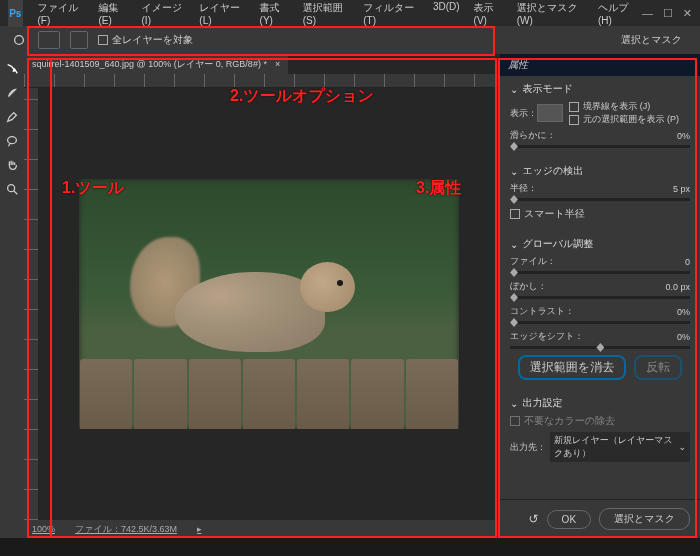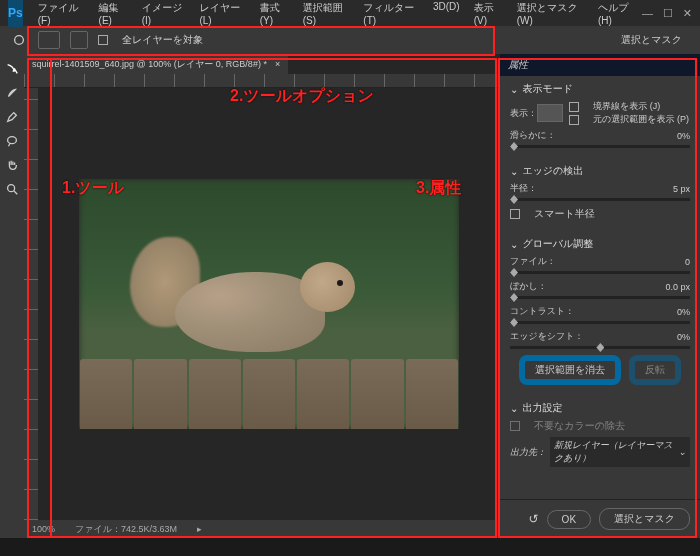--- a/index.html
+++ b/index.html
@@ -1,26 +1,26 @@
 <!DOCTYPE html>
 <html><head>
 <meta charset="utf-8">
 <style>
   * { box-sizing: border-box; margin: 0; padding: 0; }
   body { width: 700px; height: 556px; background: #1a1a1a; font-family: "Meiryo", sans-serif; font-size: 10px; color: #ccc; overflow: hidden; position: relative; }
   .titlebar { height: 26px; background: #2a2a2a; display: flex; align-items: center; padding: 0 8px; }
-  .ps-logo { width: 16px; height: 28px; background: #0c4a6e; color: #31a8ff; font-weight: bold; font-size: 12px; display: flex; align-items: center; justify-content: center; border-radius: 2px; margin-right: 10px; }
+  .ps-logo { width: 16px; height: 28px; background: #404040; color: #31a8ff; font-weight: bold; font-size: 10px; display: flex; align-items: center; justify-content: center; border-radius: 2px; margin-right: 10px; }
   .menubar { display: flex; gap: 4px; }
   .menubar span { padding: 2px 5px; font-size: 10px; cursor: pointer; }
   .win-controls { margin-left: auto; display: flex; gap: 10px; color: #aaa; }
   .win-controls span { cursor: pointer; font-size: 11px; }
   .optbar { height: 28px; background: #383838; display: flex; align-items: center; padding: 0 10px; gap: 10px; }
   .optbar-right { margin-left: auto; font-size: 10px; padding: 2px 8px; }
   .brush-swatch { width: 22px; height: 18px; border: 1px solid #666; border-radius: 2px; }
-  .checkbox-wrap { display: flex; align-items: center; gap: 14px; }
+  .checkbox-wrap { display: flex; align-items: center; gap: 4px; }
   .chk { width: 10px; height: 10px; border: 1px solid #aaa; }
   .main { display: flex; height: 484px; }
   .toolbar { width: 24px; background: #383838; display: flex; flex-direction: column; align-items: center; padding-top: 6px; gap: 6px; }
   .tool { width: 18px; height: 18px; display: flex; align-items: center; justify-content: center; cursor: pointer; }
   .tool svg { width: 14px; height: 14px; stroke: #ccc; fill: none; stroke-width: 1.5; }
   .tool.active svg { stroke: #fff; }
   .canvas-area { flex: 1; background: #262626; display: flex; flex-direction: column; position: relative; }
   .doc-tab { height: 20px; background: #383838; display: flex; align-items: center; padding: 0 8px; font-size: 9px; width: fit-content; }
   .doc-tab .close { margin-left: 8px; cursor: pointer; }
   .ruler-h { height: 14px; background: #383838; border-bottom: 1px solid #222; position: relative; }
@@ -30,36 +30,36 @@
   .ruler-v::before { content:""; position:absolute; inset:0; background: repeating-linear-gradient(0deg, #666 0, #666 1px, transparent 1px, transparent 30px); }
   .photo { width: 380px; height: 250px; position: relative; overflow:hidden; }
   .photo .bg { position:absolute; inset:0; background: linear-gradient(180deg, #2d4a2d 0%, #3a5a38 45%, #4a6040 60%); filter: blur(3px); }
   .photo .fence { position:absolute; bottom:0; left:0; right:0; height:70px; display:flex; }
   .photo .plank { flex:1; background: linear-gradient(180deg, #7a6a58 0%, #6a5a48 100%); margin:0 1px; border-radius: 3px 3px 0 0; }
   .photo .squirrel { position:absolute; left:45%; top:42%; transform: translate(-50%,-15%); }
   .sq-body { width: 150px; height: 80px; background: radial-gradient(ellipse at 30% 30%, #b8a088 0%, #a09078 40%, #8a7a65 100%); border-radius: 55% 45% 40% 50%; position: relative; }
   .sq-head { width:55px; height:50px; background: radial-gradient(circle at 40% 40%, #c0a888, #a08868); border-radius:50%; position:absolute; right:-30px; top:-10px; }
   .sq-tail { width:70px; height:90px; background: radial-gradient(ellipse, #b09878, #8a7a60); border-radius: 60% 40% 50% 50%; position:absolute; left:-45px; top:-35px; filter: blur(1px); }
   .sq-eye { width:6px; height:6px; background:#1a1a1a; border-radius:50%; position:absolute; right:12px; top:18px; }
-  .statusbar { height: 18px; background: #383838; display:flex; align-items:center; padding: 0 8px; font-size: 9px; color:#aaa; gap: 20px;}
+  .statusbar { height: 18px; background: #383838; display:flex; align-items:center; padding: 0 8px; font-size: 9px; color:#aaa; gap: 20px; text-decoration: underline;}
   .panel { width: 200px; background: #383838; display:flex; flex-direction: column; }
   .panel-tab { height: 22px; background: #0f172a; display:flex; align-items:center; padding: 0 8px; font-size: 10px; font-style: italic; }
   .panel-body { flex:1; overflow-y: auto; padding: 6px 10px 0 10px; }
   .section { margin-bottom: 16px; }
   .section-title { font-size: 10px; color:#ddd; margin-bottom: 4px; display:flex; align-items:center; gap:4px;}
   .section-title::before { content:"⌄"; font-size:10px; }
   .row { display:flex; align-items:center; justify-content: space-between; font-size: 9px; margin: 3px 0; }
   .slider { height: 3px; background:#222; position:relative; margin: 2px 0 6px 0; }
   .slider .thumb { position:absolute; top:-3px; width:8px; height:9px; background:#aaa; clip-path: polygon(50% 0, 100% 50%, 50% 100%, 0 50%); }
   .thumbnail { width: 26px; height: 18px; background:#555; border:1px solid #666; }
   .panel-foot { padding: 8px 10px; display:flex; flex-direction: column; gap:6px; border-top: 1px solid #222; }
   .btn-row { display:flex; gap:8px; justify-content:flex-end; align-items:center;}
   .btn { padding: 3px 14px; border: 1px solid #666; border-radius: 10px; font-size: 10px; cursor:pointer; }
   .select { background:#2a2a2a; padding:2px 4px; font-size:9px; display:flex; justify-content:space-between; align-items:center; }
-  .small-btn { padding: 2px 10px; border: 6px solid #0369a1; border-radius: 8px; font-size:10px; cursor:pointer;}
+  .small-btn { padding: 2px 10px; border: 2px solid #0369a1; border-radius: 8px; font-size:12px; cursor:pointer;}
   .anno { position:absolute; border: 2px solid #ff2020; pointer-events:none; }
   .anno-label { position:absolute; color:#ff2020; font-weight:bold; font-size: 16px; pointer-events:none; text-shadow: 0 0 2px #000; }
   .reset-icon { cursor:pointer; font-size:12px; }
   .btn-center { display:flex; gap:8px; justify-content:center; margin: 4px 0 8px 0;}
 </style>
 </head>
 <body>
 
 <div class="titlebar">
   <div class="ps-logo">Ps</div>
@@ -257,21 +257,21 @@
       </div>
 
       <div class="section">
         <div class="section-title">
             <span>出力設定</span>
           </div>
         <div class="checkbox-wrap" style="opacity:.5">
             <span class="chk"></span>
             <span>不要なカラーの除去</span>
           </div>
-        <div class="row" style="margin-top:4px;font-style:italic;">
+        <div class="row" style="margin-top:4px;">
           <span>出力先：</span>
           <div class="select" style="flex:1; margin-left:4px;">
               <span>新規レイヤー（レイヤーマスクあり）</span>
               <span>⌄</span>
             </div>
         </div>
       </div>
     </div>
     <div class="panel-foot">
       <div class="btn-row">

